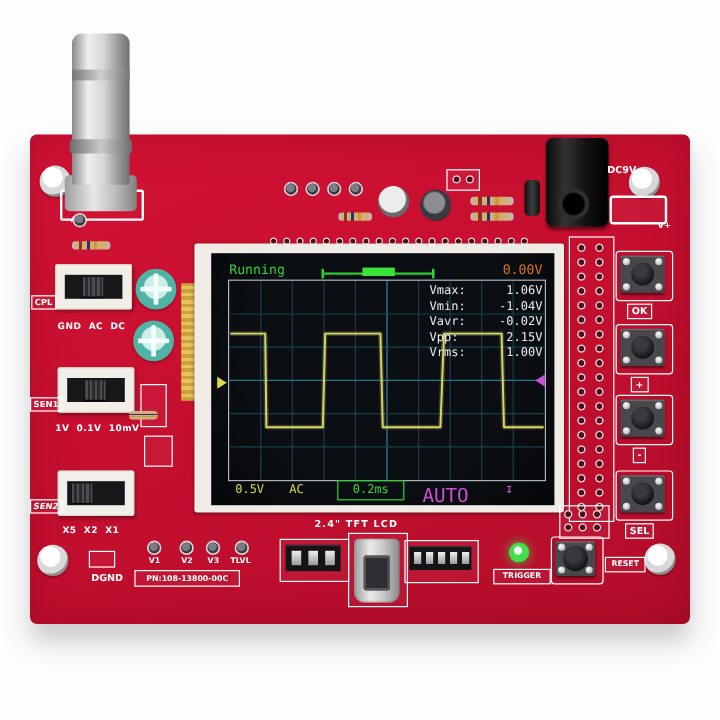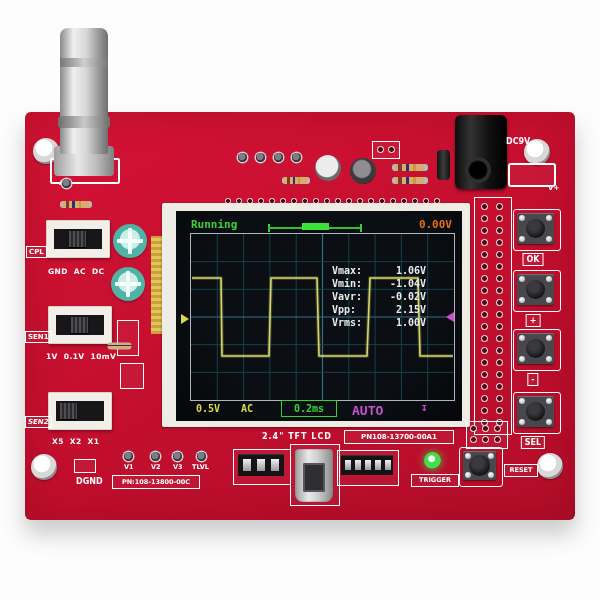--- a/index.html
+++ b/index.html
@@ -42,21 +42,21 @@
   .trim:before,.trim:after{content:"";position:absolute;background:#f2fffb;border-radius:1px;}
   .trim:before{left:15px;top:4px;width:4px;height:26px;}
   .trim:after{left:4px;top:15px;width:26px;height:4px;}
   
   .lcd-flex{left:151px;top:236px;width:17px;height:98px;
     background:repeating-linear-gradient(0deg,#caa23a 0 3px,#e5c35e 3px 6px);}
   .lcd-frame{left:162px;top:203px;width:308px;height:224px;background:#efece5;border-radius:2px;
     box-shadow:0 1px 3px rgba(0,0,0,.4);}
   .lcd-screen{left:176px;top:211px;width:286px;height:210px;background:
     radial-gradient(circle at 50% 40%, #0b0e12 0 60%, #05070a 100%);}
-  .scr-txt{font-family:"DejaVu Sans Mono",monospace;font-weight:bold;}
+  .scr-txt{font-family:"DejaVu Sans Mono",monospace;font-weight:normal;}
   .plotbox{left:190px;top:233px;width:263px;height:166px;border:1px solid rgba(214,224,231,.8);}
   .srow{display:flex;height:13px;}
   .sk{display:inline-block;font-size:10px;color:#e7ebee;}
   .sv{display:inline-block;font-size:10px;color:#e7ebee;text-align:right;}
   .statsL .sk{width:36px;} .statsL .sv{width:62px;}
   .statsR .sk{width:36px;} .statsR .sv{width:58px;}
   .tri{width:0;height:0;}
   
   .hole-dot{position:absolute;border-radius:50%;
     background:radial-gradient(circle,#4e0d1b 0 42%,#f0c6c6 52% 85%,rgba(240,198,198,0) 88%);}
@@ -276,21 +276,21 @@
         <line x1="0" y1="27.666666666666668" x2="263" y2="27.666666666666668" stroke="#17404e" stroke-width="1"></line>
         <line x1="0" y1="55.333333333333336" x2="263" y2="55.333333333333336" stroke="#17404e" stroke-width="1"></line>
         <line x1="0" y1="83" x2="263" y2="83" stroke="#2f7286" stroke-width="1.2"></line>
         <line x1="0" y1="110.66666666666667" x2="263" y2="110.66666666666667" stroke="#17404e" stroke-width="1"></line>
         <line x1="0" y1="138.33333333333334" x2="263" y2="138.33333333333334" stroke="#17404e" stroke-width="1"></line>
         <polyline points="1,44 30,44 31,122 78,122 80,44 126,44 128,122 176,122 179,44 227,44 229,122 262,122" fill="none" stroke="#d8d86a" stroke-width="4" stroke-opacity="0.22" stroke-linejoin="round"></polyline>
         <polyline points="1,44 30,44 31,122 78,122 80,44 126,44 128,122 176,122 179,44 227,44 229,122 262,122" fill="none" stroke="#d8d86a" stroke-width="1.6" stroke-linejoin="round"></polyline>
       </svg>
   </div>
 
-  <div class="abs statsR" style="left:332px;top:237px;margin-top:28px;">
+  <div class="abs statsR" style="left:358px;top:237px;">
     <div class="srow scr-txt">
         <span class="sk">Vmax:</span>
         <span class="sv">1.06V</span>
       </div>
     <div class="srow scr-txt">
         <span class="sk">Vmin:</span>
         <span class="sv">-1.04V</span>
       </div>
     <div class="srow scr-txt">
         <span class="sk">Vavr:</span>
@@ -305,25 +305,24 @@
         <span class="sv">1.00V</span>
       </div>
   </div>
 
   <div class="abs tri" style="left:181px;top:314px;border-top:5px solid transparent;border-bottom:5px solid transparent;border-left:8px solid #d9d94a;"></div>
   <div class="abs tri" style="left:446px;top:312px;border-top:5px solid transparent;border-bottom:5px solid transparent;border-right:8px solid #cc4fd4;"></div>
 
   <span class="abs scr-txt" style="left:196px;top:403px;font-size:10px;color:#d9d94a;">0.5V</span>
   <span class="abs scr-txt" style="left:241px;top:403px;font-size:10px;color:#d9d94a;">AC</span>
   <div class="abs scr-txt" style="left:281px;top:400px;width:54px;height:15px;border:1px solid #35d435;font-size:10px;line-height:15px;text-align:center;color:#35d435;">0.2ms</div>
-  <span class="abs scr-txt" style="left:352px;top:403px;font-size:13px;color:#cc4fd4;">AUTO</span>
+  <span class="abs scr-txt" style="left:352px;top:403px;font-size:16px;color:#cc4fd4;">AUTO</span>
   <span class="abs scr-txt" style="left:421px;top:401px;font-size:11px;color:#cc4fd4;">↧</span>
 
   <span class="abs silk" style="left:262px;top:432px;font-size:8px;letter-spacing:1px;">2.4" TFT LCD</span>
-  <div class="abs silkbox" style="left:344px;top:430px;width:108px;height:12px;font-size:7px;line-height:12px;">PN108-13700-00A1</div>
 
   <div class="abs tact-out" style="left:513px;top:209px;">
     <div class="tact-body">
       <div class="tact-dot" style="left:2px;top:2px;"></div>
         <div class="tact-dot" style="right:2px;top:2px;"></div>
       <div class="tact-dot" style="left:2px;bottom:2px;"></div>
         <div class="tact-dot" style="right:2px;bottom:2px;"></div>
       <div class="tact-cap"></div>
     </div>
   </div>

